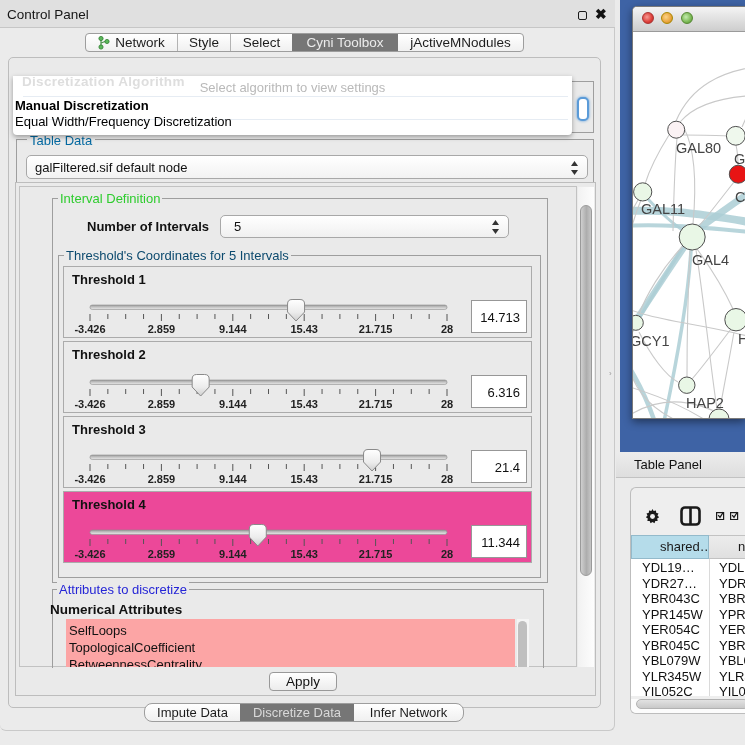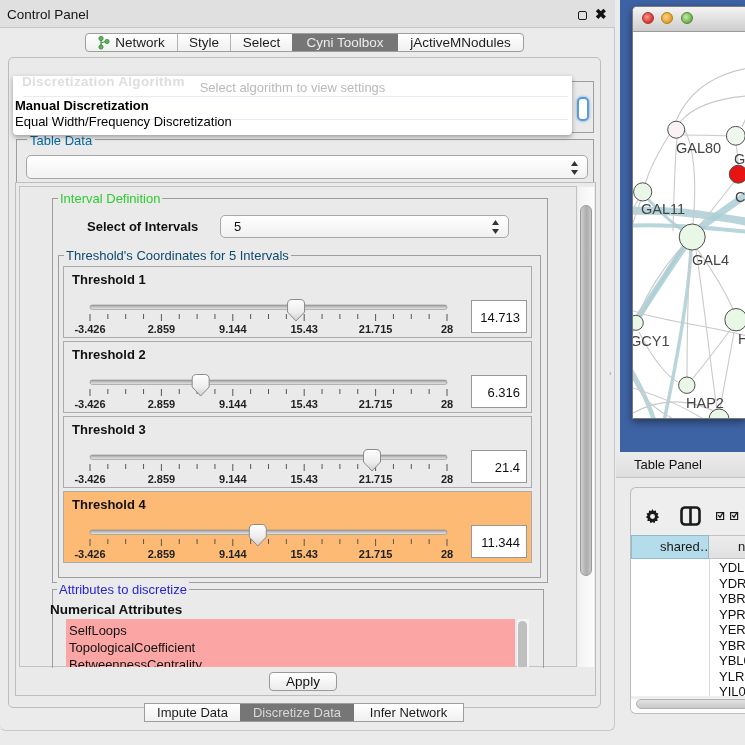--- a/index.html
+++ b/index.html
@@ -34,37 +34,38 @@
   </div>
 
   <div class="abs" style="left:8px;top:57px;width:593px;height:651px;background:#eaeaea;border:1px solid #bdbdbd;border-radius:5px;"></div>
 
   <div class="abs" style="left:16px;top:81px;width:578px;height:52px;border:1px solid #9e9e9e;"></div>
   <div class="abs" style="left:577px;top:97px;width:12px;height:24px;background:#fff;border:2px solid #5b9bd8;border-radius:5px;box-shadow:0 0 3px #5b9bd8;"></div>
 
   <div class="abs" style="left:16px;top:139px;width:578px;height:45px;border:1px solid #9e9e9e;"></div>
   <div class="abs" style="left:27px;top:133px;background:#eaeaea;padding:0 3px;font-size:13px;color:#0369a1;">Table Data</div>
   <div class="abs combo" style="left:26px;top:155px;width:562px;height:24px;background:linear-gradient(#ffffff,#f2f2f2);border:1px solid #a8a8a8;border-radius:5px;">
+    <div class="abs" style="left:8px;top:4px;font-size:13px;color:#111;">galFiltered.sif default node</div>
     <svg class="abs" style="right:8px;top:4px;" width="9" height="16" viewBox="0 0 9 16">
       <path d="M4.5 1 L8 6 H1 Z" fill="#333"></path>
         <path d="M4.5 15 L1 10 H8 Z" fill="#333"></path>
     </svg>
   </div>
 
   <div class="abs" style="left:15px;top:182px;width:581px;height:514px;background:#eaeaea;border:1px solid #bdbdbd;"></div>
 
   <div class="abs" style="left:19px;top:186px;width:558px;height:481px;background:#eaeaea;border:1px solid #c2c2c2;"></div>
 
   <div class="abs" style="left:578px;top:187px;width:16px;height:480px;background:linear-gradient(90deg,#f2f2f2,#fdfdfd);"></div>
   <div class="abs" style="left:580px;top:205px;width:12px;height:371px;background:linear-gradient(90deg,#cfcfcf,#adadad 55%,#c6c6c6);border:1px solid #9a9a9a;border-radius:6px;"></div>
 
   <div class="abs" style="left:52px;top:198px;width:496px;height:385px;border:1px solid #9e9e9e;"></div>
   <div class="abs" style="left:58px;top:191px;background:#eaeaea;padding:0 2px;font-size:13px;color:#2ecc2e;">Interval Definition</div>
 
-  <div class="abs" style="left:87px;top:219px;width:167px;font-size:13px;font-weight:bold;color:#111;">Select of Intervals</div>
+  <div class="abs" style="left:87px;top:219px;width:167px;font-size:13px;font-weight:bold;color:#111;">Number of Intervals</div>
   <div class="abs" style="left:220px;top:215px;width:289px;height:23px;background:linear-gradient(#ffffff,#f0f0f0);border:1px solid #a8a8a8;border-radius:5px;">
     <div class="abs" style="left:13px;top:3px;font-size:13px;color:#111;">5</div>
     <svg class="abs" style="right:8px;top:3px;" width="9" height="16" viewBox="0 0 9 16">
       <path d="M4.5 1 L8 6 H1 Z" fill="#333"></path>
         <path d="M4.5 15 L1 10 H8 Z" fill="#333"></path>
     </svg>
   </div>
 
   <div class="abs" style="left:58px;top:255px;width:483px;height:323px;border:1px solid #9e9e9e;"></div>
   <div class="abs" style="left:64px;top:248px;background:#eaeaea;padding:0 2px;font-size:13px;color:#0c4a6e;">Threshold's Coordinates for 5 Intervals</div>
@@ -210,21 +211,21 @@
           <text x="168.8" y="66" font-size="11" font-weight="bold" fill="#222" text-anchor="middle" font-family="Liberation Sans, sans-serif">9.144</text>
           <text x="240.20000000000002" y="66" font-size="11" font-weight="bold" fill="#222" text-anchor="middle" font-family="Liberation Sans, sans-serif">15.43</text>
           <text x="311.6" y="66" font-size="11" font-weight="bold" fill="#222" text-anchor="middle" font-family="Liberation Sans, sans-serif">21.715</text>
           <text x="383" y="66" font-size="11" font-weight="bold" fill="#222" text-anchor="middle" font-family="Liberation Sans, sans-serif">28</text>
       <path d="M 299.52386558900275 37 q0,-4.5 4.5,-4.5 h8 q4.5,0 4.5,4.5 v8 l-8.5,9 l-8.5,-9 z" fill="url(#th2)" stroke="#8a8a8a" stroke-width="1"></path>
     </svg>
     <div class="abs" style="left:407px;top:33px;width:56px;height:33px;background:#fff;border:1px solid #979797;">
       <div class="abs" style="right:6px;top:9px;font-size:13px;color:#111;">21.4</div>
     </div>
   </div>
-  <div class="abs" style="left:63px;top:491px;width:469px;height:72px;border:1px solid #ababab;background:#fdba74;">
+  <div class="abs" style="left:63px;top:491px;width:469px;height:72px;border:1px solid #ababab;background:#ec4899;">
     <div class="abs" style="left:8px;top:5px;font-size:13px;font-weight:bold;color:#111;">Threshold 4</div>
     <svg class="abs" style="left:0;top:0;" width="469" height="72" viewBox="0 0 469 72">
       <rect x="26" y="38" width="357" height="4.5" rx="2.2" fill="url(#trk3)" stroke="#8d8d8d" stroke-width="0.6"></rect>
       <defs>
         <linearGradient id="trk3" x1="0" y1="0" x2="0" y2="1">
           <stop offset="0" stop-color="#9a9a9a"></stop>
               <stop offset="0.5" stop-color="#c6c6c6"></stop>
               <stop offset="1" stop-color="#e8e8e8"></stop>
         </linearGradient>
         <linearGradient id="th3" x1="0" y1="0" x2="0" y2="1">
@@ -272,21 +273,21 @@
   <div class="abs" style="left:57px;top:582px;background:#eaeaea;padding:0 2px;font-size:13px;color:#2525d6;">Attributes to discretize</div>
   <div class="abs" style="left:50px;top:602px;font-size:13.5px;font-weight:bold;color:#111;">Numerical Attributes</div>
   <div class="abs" style="left:66px;top:619px;width:449px;height:48px;background:#fca5a5;overflow:hidden;">
     <div style="font-size:13px;color:#111;padding:4px 0 0 3px;line-height:16.75px;">SelfLoops<br>TopologicalCoefficient<br>BetweennessCentrality</div>
   </div>
   <div class="abs" style="left:517px;top:619px;width:12px;height:48px;background:#f5f5f5;"></div>
   <div class="abs" style="left:518px;top:621px;width:9px;height:46px;background:#bfbfbf;border-radius:5px 5px 0 0;"></div>
 
   <div class="abs" style="left:269px;top:672px;width:68px;height:19px;background:linear-gradient(#ffffff,#ececec);border:1px solid #999;border-radius:4px;text-align:center;font-size:13.5px;color:#111;line-height:18px;">Apply</div>
 
-  <div class="abs" style="left:144px;top:703px;width:320px;height:19px;background:linear-gradient(#ffffff,#f0f0f0);border:1px solid #9d9d9d;border-radius:0;display:flex;font-size:13px;color:#1c1c1c;">
+  <div class="abs" style="left:144px;top:703px;width:320px;height:19px;background:linear-gradient(#ffffff,#f0f0f0);border:1px solid #9d9d9d;border-radius:8px;display:flex;font-size:13px;color:#1c1c1c;">
     <div style="width:95px;display:flex;align-items:center;justify-content:center;">Impute Data</div>
     <div style="width:114px;display:flex;align-items:center;justify-content:center;background:#767676;color:#d9d9d9;">Discretize Data</div>
     <div style="flex:1;display:flex;align-items:center;justify-content:center;">Infer Network</div>
   </div>
   <div class="abs" style="left:609px;top:370px;width:5px;height:7px;color:#9a9a9a;font-size:8px;line-height:7px;">›</div>
 </div>
 
 <div class="abs" style="left:620px;top:0;width:125px;height:452px;background:#3e63a5;"></div>
 <div class="abs" style="left:632px;top:6px;width:113px;height:413px;background:#fff;border:1px solid #7a7a7a;border-right:none;border-radius:5px 0 0 0;box-shadow:0 3px 8px rgba(0,0,0,0.45);overflow:hidden;">
 
@@ -373,20 +374,21 @@
     <rect x="0.6" y="1.6" width="7" height="7" fill="none" stroke="#1a1a1a" stroke-width="1.2"></rect>
     <path d="M2.2 4.2 l1.8 2.2 3.4-5.4" fill="none" stroke="#1a1a1a" stroke-width="1.3"></path>
     <rect x="14.6" y="1.6" width="7" height="7" fill="none" stroke="#1a1a1a" stroke-width="1.2"></rect>
     <path d="M16.2 4.2 l1.8 2.2 3.4-5.4" fill="none" stroke="#1a1a1a" stroke-width="1.3"></path>
   </svg>
 
   <div class="abs" style="left:0px;top:47px;width:78px;height:24px;background:#b5dcea;border:1px solid #93bacb;font-size:13px;color:#1a1a1a;text-align:center;line-height:22px;padding-left:28px;">shared…</div>
   <div class="abs" style="left:78px;top:47px;width:37px;height:24px;background:linear-gradient(#ececec,#e0e0e0);border:1px solid #c2c2c2;border-left:none;font-size:13px;color:#1a1a1a;padding-left:29px;line-height:22px;">n</div>
 
   <div class="abs" style="left:0px;top:71px;width:115px;height:137px;background:#fff;"></div>
+  <div class="abs" style="left:11px;top:72px;width:104px;height:136px;overflow:hidden;font-size:13px;color:#111;line-height:15.5px;">YDL19…<br>YDR27…<br>YBR043C<br>YPR145W<br>YER054C<br>YBR045C<br>YBL079W<br>YLR345W<br>YIL052C</div>
   <div class="abs" style="left:88px;top:72px;width:27px;height:136px;overflow:hidden;font-size:13px;color:#111;line-height:15.5px;">YDL1<br>YDR2<br>YBR0<br>YPR1<br>YER0<br>YBR0<br>YBL0<br>YLR3<br>YIL0</div>
   <div class="abs" style="left:78px;top:71px;width:1px;height:137px;background:#dadada;"></div>
 
   <div class="abs" style="left:0px;top:211px;width:115px;height:16px;background:#fcfcfc;"></div>
   <div class="abs" style="left:5px;top:211px;width:113px;height:10px;background:linear-gradient(#e2e2e2,#c9c9c9);border:1px solid #b2b2b2;border-radius:5px;"></div>
 </div>
 
 <div class="abs" style="left:13px;top:76px;width:559px;height:59px;background:#fff;border-radius:0 0 4px 4px;box-shadow:0 2px 5px rgba(0,0,0,0.35);z-index:50;">
   <div class="abs" style="left:9px;top:-2px;font-size:13.5px;font-weight:bold;color:#dedede;letter-spacing:0.3px;">Discretization Algorithm</div>
   <div class="abs" style="left:10px;top:20px;width:545px;height:1px;background:rgba(140,170,200,0.22);"></div>

